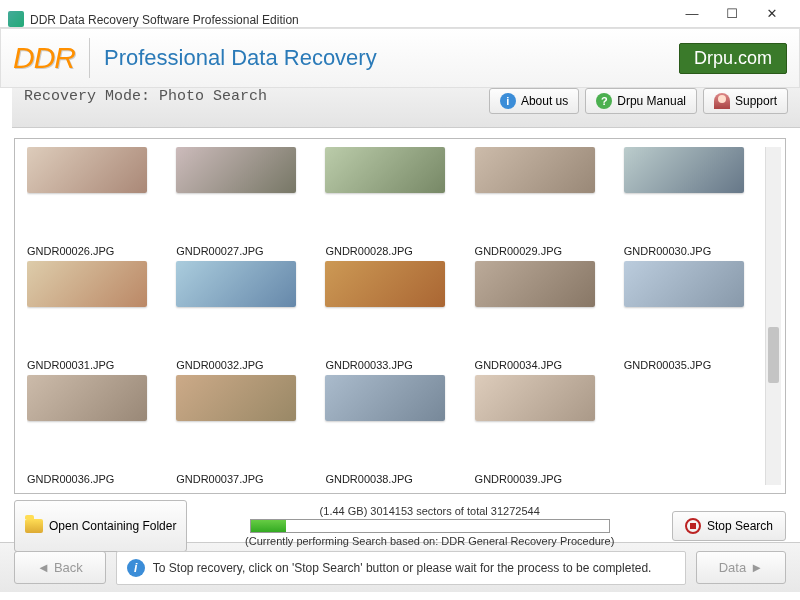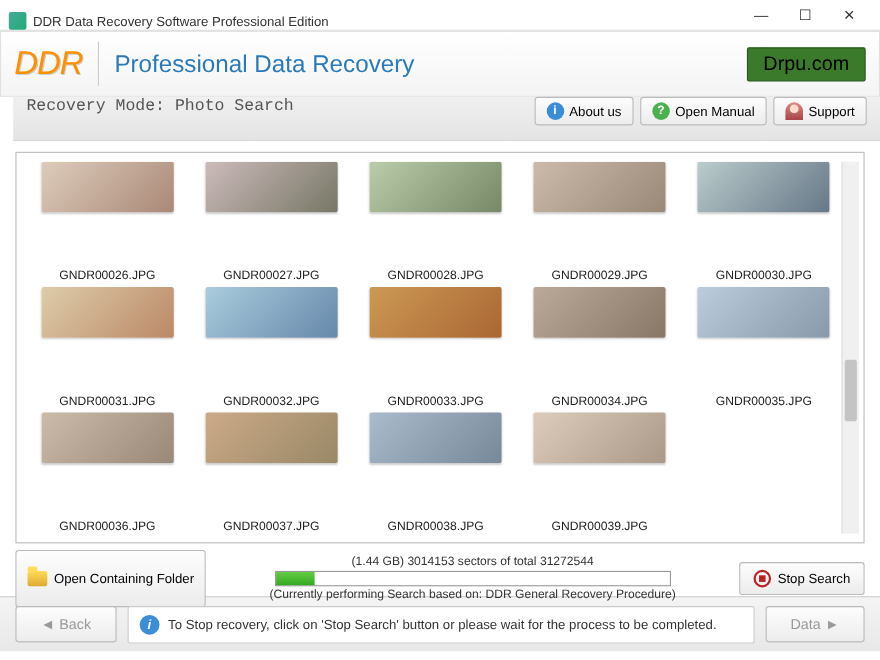--- a/index.html
+++ b/index.html
@@ -7,35 +7,35 @@
 
 .titlebar { height: 28px; background: #fff; border-bottom: 1px solid #ddd; display: flex; align-items: flex-end; padding: 0 8px; }
 .titlebar-icon { width: 16px; height: 16px; background: linear-gradient(135deg,#4a9,#2a7); border-radius: 2px; margin-right: 6px; }
 .titlebar-text { font-size: 12px; color: #333; flex: 1; }
 .winbtn { width: 40px; height: 28px; display: flex; align-items: center; justify-content: center; font-size: 13px; color: #333; cursor: pointer; }
 
 .header { height: 60px; background: linear-gradient(#fff,#f4f4f4); border: 1px solid #e0e0e0; display: flex; align-items: center; padding: 0 12px; }
 .logo { font-size: 30px; font-weight: normal; color: #ff9000; font-style: italic; text-shadow: 1px 1px 0 #ccc; letter-spacing: -1px; }
 .divider { width: 1px; height: 40px; background: #ccc; margin: 0 14px; }
 .header-title { font-size: 22px; color: #2a7ab8; font-weight: 500; flex: 1; }
-.brand { background: #3a7a2a; color: #000000; padding: 4px 14px; font-size: 18px; border: 1px solid #2a5a1a; border-radius: 2px; }
+.brand { background: #3a7a2a; color: #ffffff; padding: 4px 14px; font-size: 18px; border: 1px solid #2a5a1a; border-radius: 2px; }
 
 .toolbar { height: 40px; background: linear-gradient(#f0f0f0,#e4e4e4); border-bottom: 1px solid #ccc; display: flex; align-items: flex-start; padding: 0 12px; gap: 6px; margin-left: 12px; }
 .mode-label { font-size: 15px; color: #555; flex: 1; font-family: 'Courier New', monospace; }
 .tbtn { background: linear-gradient(#fdfdfd,#ececec); border: 1px solid #bbb; border-radius: 3px; padding: 4px 10px; font-size: 12px; display: flex; align-items: center; gap: 5px; cursor: pointer; }
 .icon-circle { width: 16px; height: 16px; border-radius: 50%; display: flex; align-items: center; justify-content: center; font-size: 11px; font-weight: bold; color: #fff; }
 .info-i { background: #3b8dd8; }
 .help-q { background: #4cb050; }
 .support-i { width: 16px; height: 16px; border-radius: 50% 50% 0 0; background: linear-gradient(#d88,#a44); position: relative; }
 .support-i::after { content:''; position:absolute; top:2px; left:4px; width:8px; height:8px; background:#fdc; border-radius:50%; }
 
 .content { padding: 10px 14px; height: 414px; }
 .thumb-panel { border: 1px solid #bbb; background: #fff; height: 356px; padding: 8px 4px 8px 12px; display: flex; }
 .thumb-grid { flex: 1; display: grid; grid-template-columns: repeat(5, 1fr); gap: 4px 8px; grid-auto-rows: 110px; overflow: hidden; }
-.thumb { display: flex; flex-direction: column; align-items: center; gap: 44px; }
+.thumb { display: flex; flex-direction: column; align-items: flex-start; gap: 44px; }
 .thumb-img { width: 120px; height: 76px; background: linear-gradient(135deg,#8ab,#678); border-radius: 2px; box-shadow: 0 1px 2px rgba(0,0,0,.2); }
 .thumb.t1 .thumb-img{background:linear-gradient(135deg,#dcb,#a87);}
 .thumb.t2 .thumb-img{background:linear-gradient(135deg,#cbb,#776);}
 .thumb.t3 .thumb-img{background:linear-gradient(135deg,#bca,#786);}
 .thumb.t4 .thumb-img{background:linear-gradient(135deg,#cba,#987);}
 .thumb.t5 .thumb-img{background:linear-gradient(135deg,#bcc,#678);}
 .thumb.t6 .thumb-img{background:linear-gradient(135deg,#dca,#b86);}
 .thumb.t7 .thumb-img{background:linear-gradient(135deg,#acd,#68a);}
 .thumb.t8 .thumb-img{background:linear-gradient(135deg,#c95,#a63);}
 .thumb.t9 .thumb-img{background:linear-gradient(135deg,#ba9,#876);}
@@ -85,21 +85,21 @@
 </div>
 
 <div class="toolbar">
   <div class="mode-label">Recovery Mode: Photo Search</div>
   <div class="tbtn">
     <div class="icon-circle info-i">i</div>
     <span>About us</span>
   </div>
   <div class="tbtn">
     <div class="icon-circle help-q">?</div>
-    <span>Open Manual</span>
+    <span>Drpu Manual</span>
   </div>
   <div class="tbtn">
     <div class="support-i"></div>
     <span>Support</span>
   </div>
 </div>
 
 <div class="content">
   <div class="thumb-panel">
     <div class="thumb-grid" id="thumb-grid">

